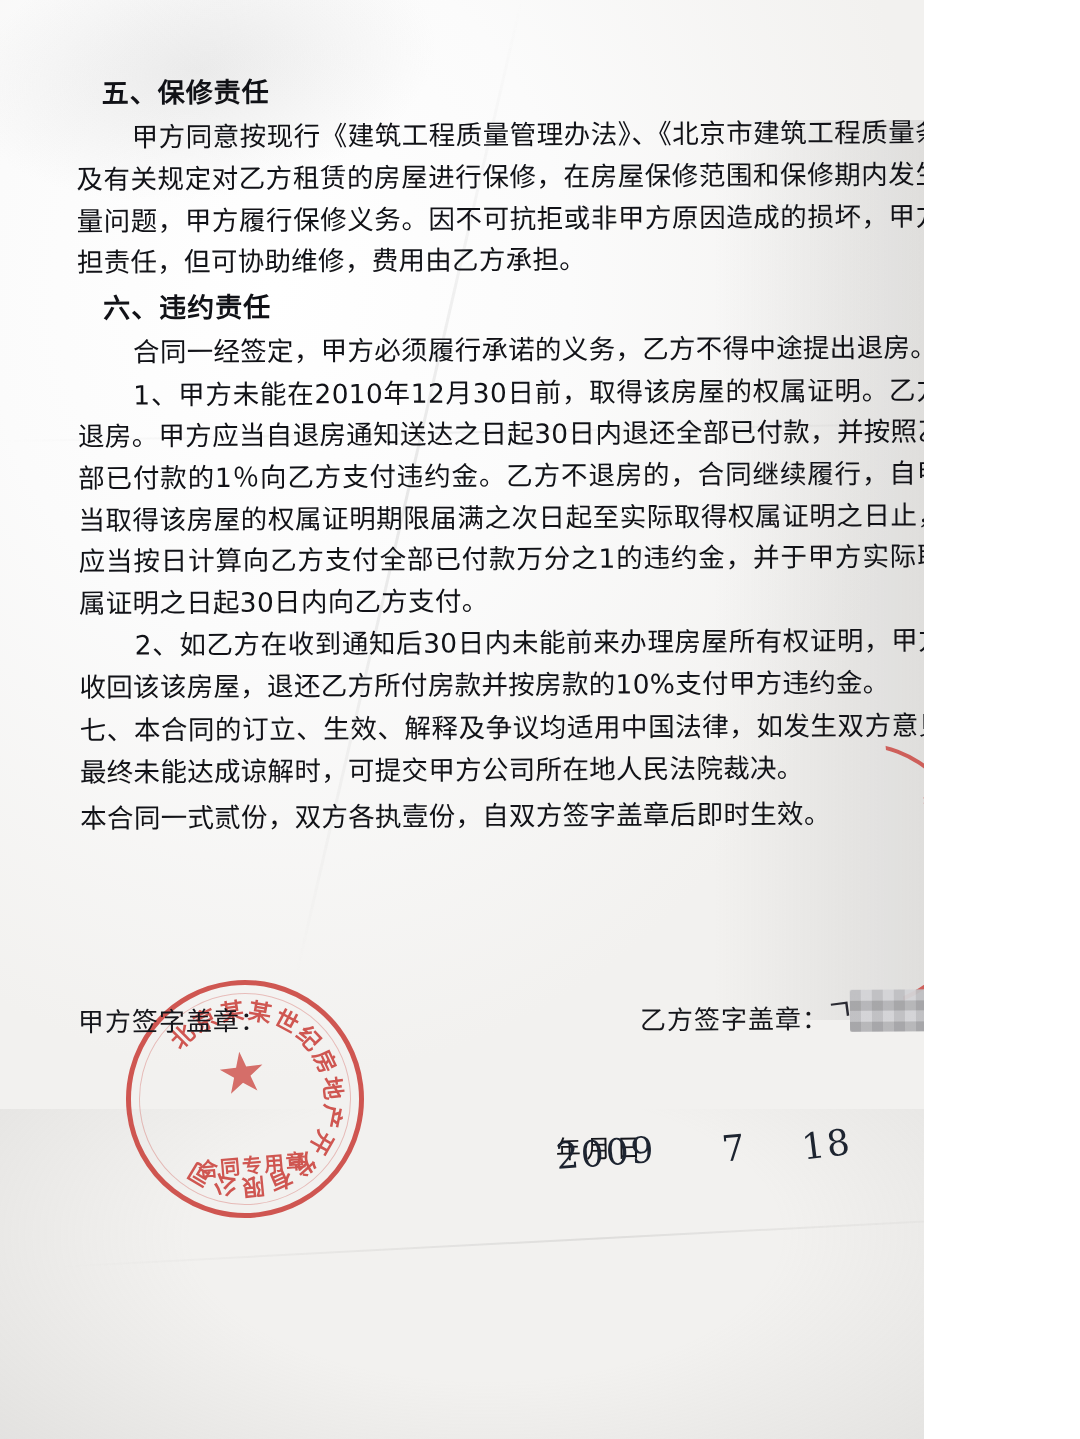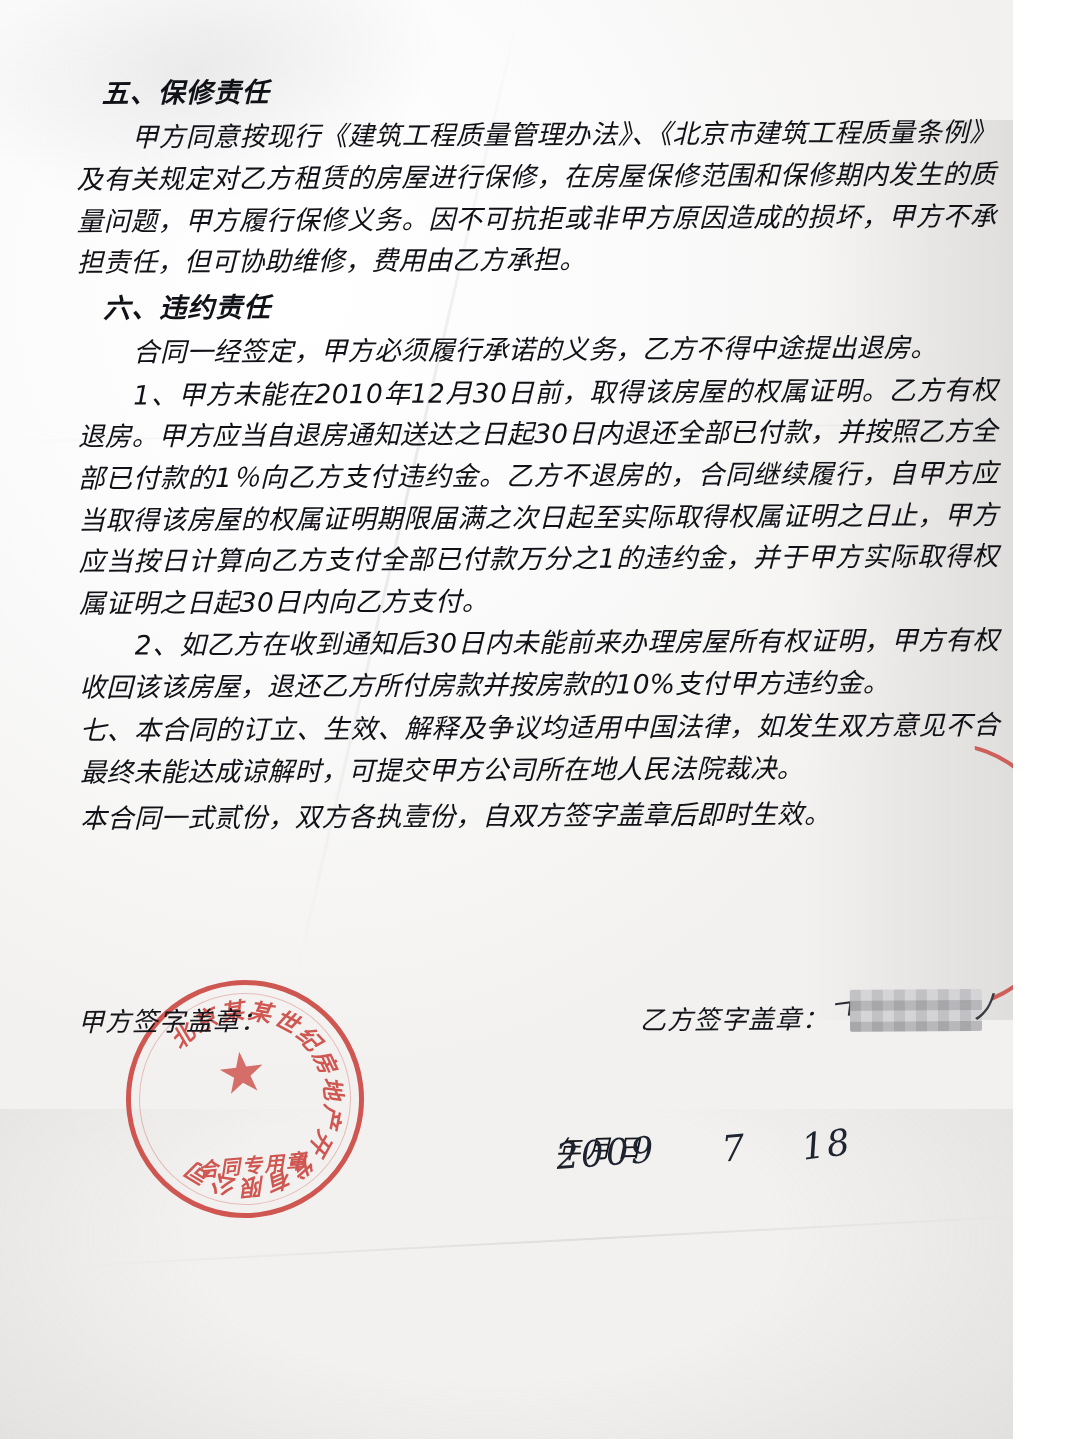--- a/index.html
+++ b/index.html
@@ -11,27 +11,26 @@
   body {
     width: 1080px;
     height: 1439px;
     overflow: hidden;
     font-family: "DejaVu Sans", "Liberation Sans", sans-serif;
   }
 
   
   .page {
     position: relative;
-    width: 1013px;
+    width: 924px;
     height: 1439px;
     background:
       radial-gradient(ellipse 70% 55% at 30% 20%, #ffffff 0%, #fbfbfb 45%, #f2f1ef 100%),
       linear-gradient(160deg, #fdfdfd 0%, #f6f5f3 55%, #eceae7 100%);
     overflow: hidden;
-    font-style: italic;
   }
 
   
   .shade {
     position: absolute;
     pointer-events: none;
     mix-blend-mode: multiply;
   }
   .shade-top-left {
     left: -40px; top: -60px; width: 480px; height: 260px;

